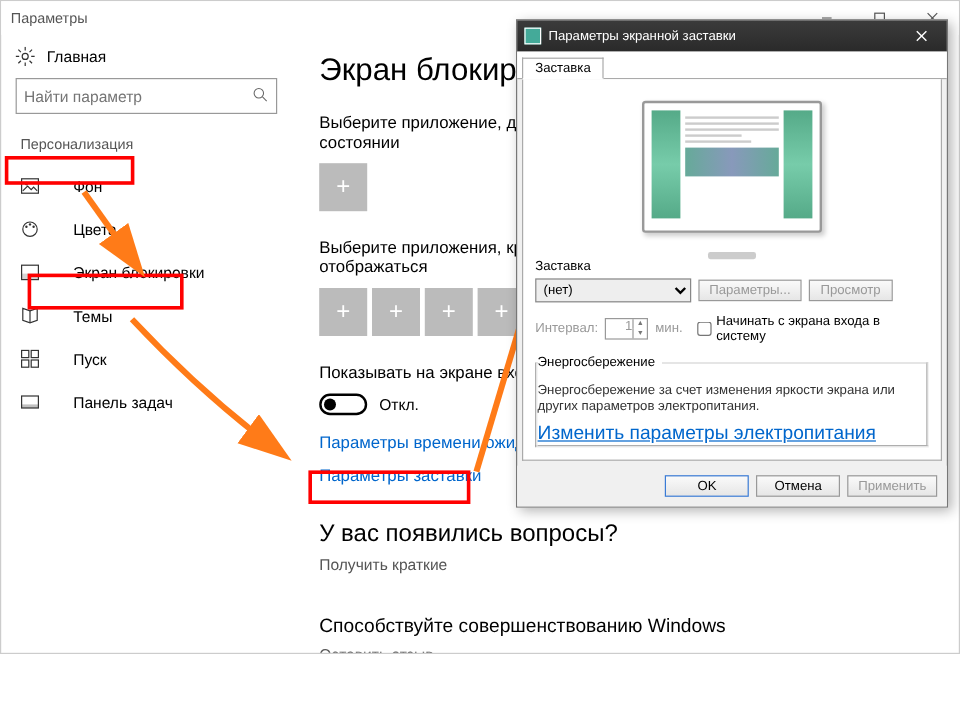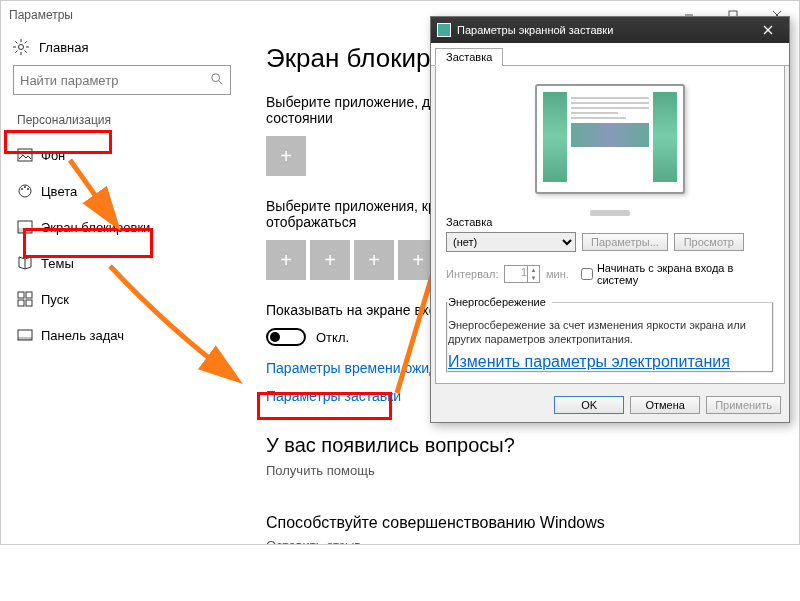--- a/index.html
+++ b/index.html
@@ -11,21 +11,21 @@
 .titlebar-btn { width: 44px; height: 28px; display: flex; align-items: center; justify-content: center; color: #555; }
 .titlebar-btn svg { width: 10px; height: 10px; }
 .content { display: flex; height: calc(100% - 28px); }
 .sidebar { width: 245px; padding: 4px 0 0 12px; }
 .home-row { display: flex; align-items: center; gap: 10px; padding: 6px 0 10px 0; }
 .home-row .icon { width: 16px; height: 16px; }
 .searchbox { width: 218px; height: 30px; border: 1px solid #999; display: flex; align-items: center; justify-content: space-between; padding: 0 6px; margin-bottom: 14px; }
 .searchbox input { border: none; outline: none; font-size: 13px; width: 170px; }
 .sidebar-cat { font-size: 12px; color: #555; padding: 4px 4px; display: inline-block; margin-bottom: 6px; }
 .sidebar-items { list-style: none; }
-.sidebar-items li { display: flex; align-items: center; gap: 8px; height: 36px; padding-left: 4px; }
+.sidebar-items li { display: flex; align-items: center; gap: 28px; height: 36px; padding-left: 4px; }
 .sidebar-items .icon { width: 16px; height: 16px; color: #333; }
 .main { flex: 1; padding: 4px 20px 0 20px; overflow: hidden; }
 .page-title { font-size: 26px; font-weight: 400; margin: 10px 0 20px 0; }
 .section-label { font-size: 14px; margin-bottom: 10px; }
 .tile-row { display: flex; gap: 4px; margin-bottom: 22px; }
 .tile { width: 40px; height: 40px; background: #bbb; display: flex; align-items: center; justify-content: center; color: #fff; font-size: 20px; }
 .toggle-row { display: flex; align-items: center; gap: 10px; margin-bottom: 14px; }
 .toggle { width: 40px; height: 18px; border: 2px solid #000; border-radius: 10px; position: relative; }
 .toggle .knob { width: 10px; height: 10px; background: #000; border-radius: 50%; position: absolute; top: 2px; left: 2px; }
 .linklike { color: #0066cc; font-size: 14px; margin-bottom: 12px; display: inline-block; }
@@ -205,21 +205,21 @@
         <div class="toggle">
             <div class="knob"></div>
           </div>
         <span>Откл.</span>
       </div>
 
       <span class="linklike">Параметры времени ожидания экрана</span><br>
       <span class="linklike">Параметры заставки</span>
 
       <h2 class="questions-heading">У вас появились вопросы?</h2>
-      <span class="sub-link">Получить помощь</span>
+      <span class="sub-link">Получить краткие</span>
 
       <h2 class="improve-heading">Способствуйте совершенствованию Windows</h2>
       <span class="sub-link">Оставить отзыв</span>
     </div>
   </div>
 </div>
 
 <div class="dialog">
   <div class="dialog-titlebar">
     <div class="dialog-titlebar-left">

